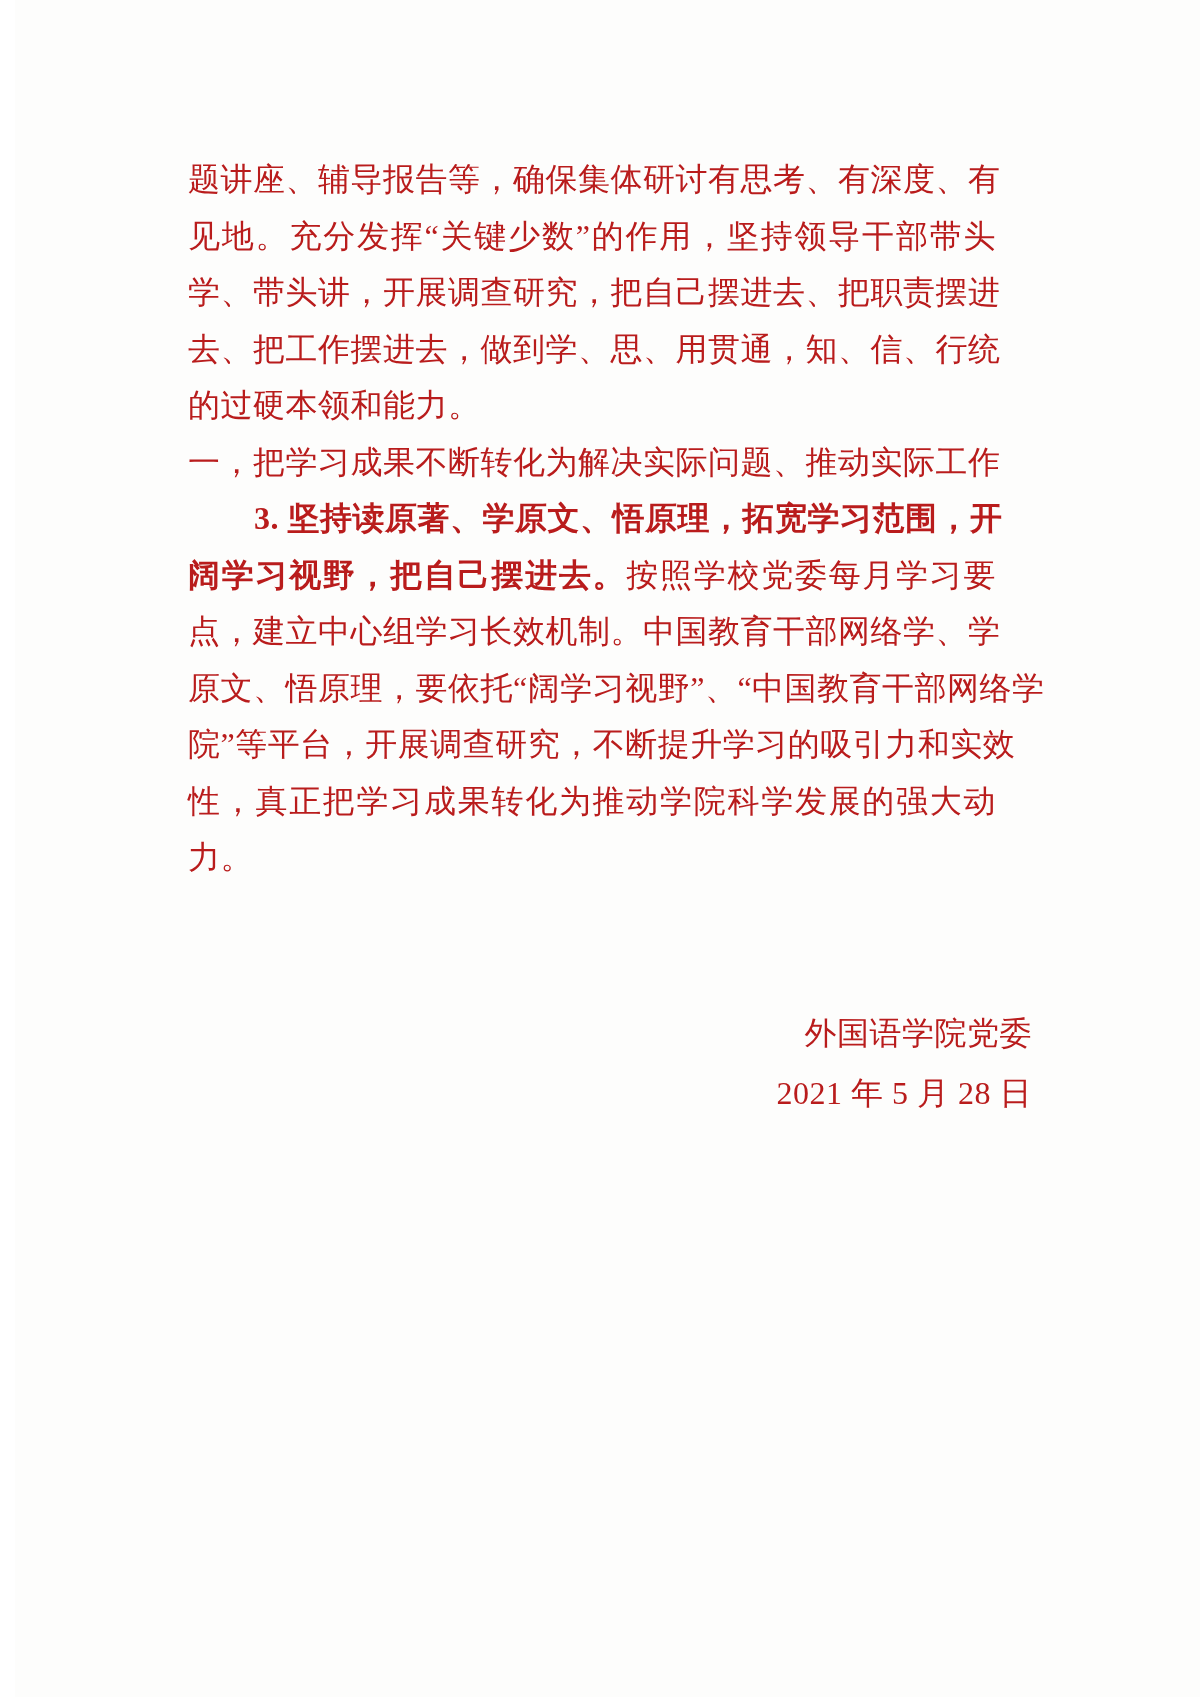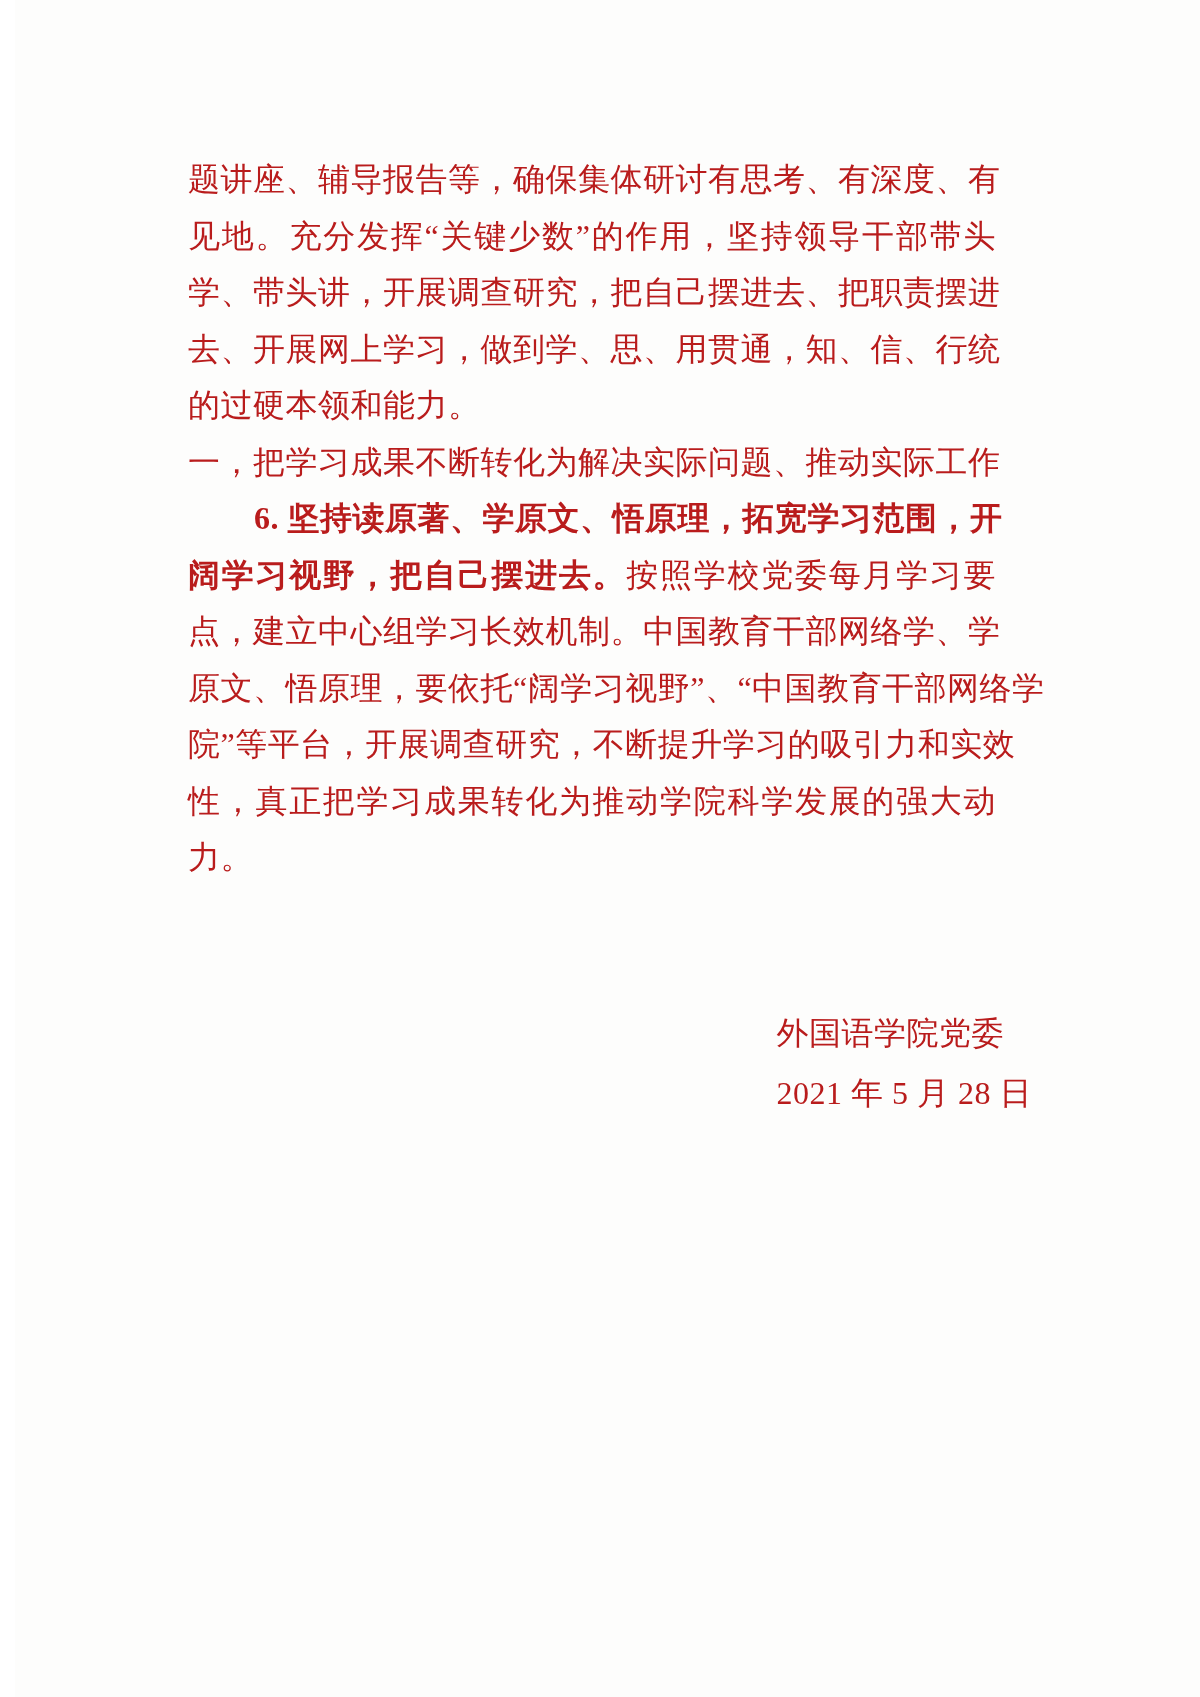--- a/index.html
+++ b/index.html
@@ -38,45 +38,45 @@
   .line.indent {
     text-indent: 66px;
   }
   .line .b {
     font-weight: 700;
   }
   .signature-block {
     position: absolute;
     top: 1003px;
     right: 183px;
-    text-align: left;
+    text-align: right;
     font-size: 32px;
     line-height: 60px;
     letter-spacing: 0.5px;
   }
   .signature-org {
     display: block;
   }
   .signature-date {
     display: block;
   }
 </style>
 </head>
 <body>
 
 <div class="page">
 
   <div class="body-text">
     <div class="line"><span class="b"></span><span>题讲座、辅导报告等，确保集体研讨有思考、有深度、有</span></div>
     <div class="line"><span class="b"></span><span>见地。充分发挥“关键少数”的作用，坚持领导干部带头</span></div>
     <div class="line"><span class="b"></span><span>学、带头讲，开展调查研究，把自己摆进去、把职责摆进</span></div>
-    <div class="line"><span class="b"></span><span>去、开展网上学习，做到学、思、用贯通，知、信、行统</span></div>
+    <div class="line"><span class="b"></span><span>去、把工作摆进去，做到学、思、用贯通，知、信、行统</span></div>
     <div class="line last"><span class="b"></span><span>的过硬本领和能力。</span></div>
     <div class="line"><span class="b"></span><span>一，把学习成果不断转化为解决实际问题、推动实际工作</span></div>
-    <div class="line indent"><span class="b">6. 坚持读原著、学原文、悟原理，拓宽学习范围，开</span><span></span></div>
+    <div class="line indent"><span class="b">3. 坚持读原著、学原文、悟原理，拓宽学习范围，开</span><span></span></div>
     <div class="line"><span class="b">阔学习视野，把自己摆进去。</span><span>按照学校党委每月学习要</span></div>
     <div class="line"><span class="b"></span><span>点，建立中心组学习长效机制。中国教育干部网络学、学</span></div>
     <div class="line"><span class="b"></span><span>原文、悟原理，要依托“阔学习视野”、“中国教育干部网络学</span></div>
     <div class="line"><span class="b"></span><span>院”等平台，开展调查研究，不断提升学习的吸引力和实效</span></div>
     <div class="line"><span class="b"></span><span>性，真正把学习成果转化为推动学院科学发展的强大动</span></div>
     <div class="line last"><span class="b"></span><span>力。</span></div>
   </div>
 
   <div class="signature-block">
     <span class="signature-org">外国语学院党委</span>

